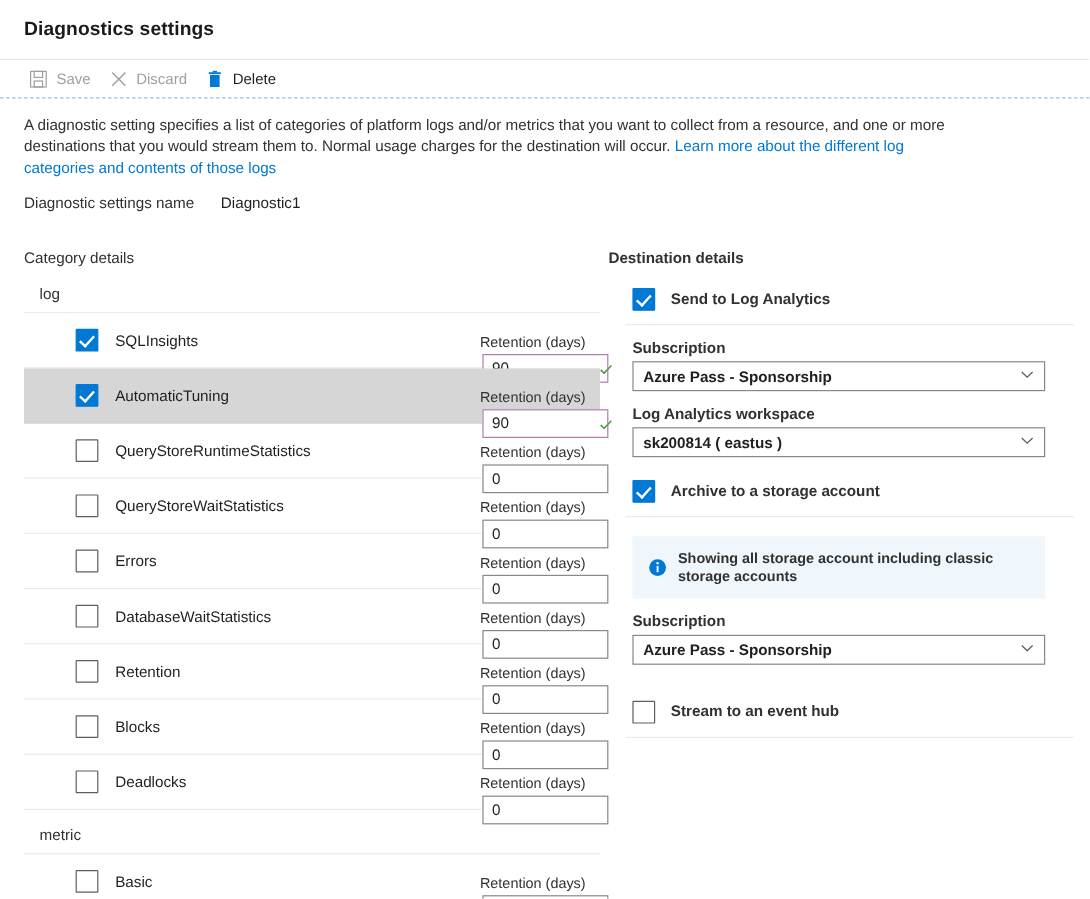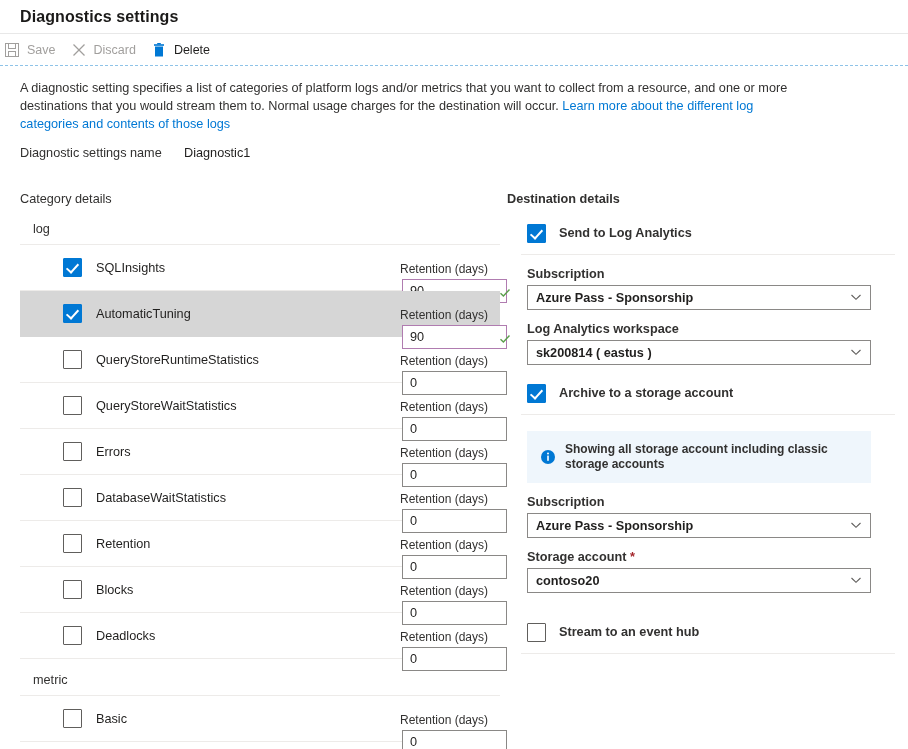--- a/index.html
+++ b/index.html
@@ -11,39 +11,40 @@
     height: 749px;
     font-family: "Liberation Sans", sans-serif;
     color: #1b1a19;
     -webkit-font-smoothing: antialiased;
     overflow: hidden;
     position: relative;
   }
 
   
   .page-header {
-    height: 34px;
+    height: 50px;
     display: flex;
     align-items: center;
     padding: 0 0 0 20px;
     border-bottom: 1px solid #e8e8e8;
     box-sizing: border-box;
   }
   .page-title {
     font-size: 16px;
     font-weight: 600;
     color: #1b1a19;
     letter-spacing: .1px;
   }
 
   
   .command-bar {
     height: 32px;
     display: flex;
     align-items: center;
+    padding-left: 20px;
     gap: 0px;
     position: relative;
   }
   .cmd-btn {
     display: flex;
     align-items: center;
     gap: 7px;
     padding: 0 11px 0 4px;
     height: 28px;
     background: transparent;
@@ -481,31 +482,20 @@
       <div class="select-wrap">
         <div class="select-box">Azure Pass - Sponsorship</div>
         <span class="select-chevron">
           <svg viewBox="0 0 12 12" width="12" height="12" fill="none" stroke="#605e5c" stroke-width="1.1">
               <path d="M1.5 4 L6 8.3 L10.5 4"></path>
             </svg>
         </span>
       </div>
     </div>
 
-    <div class="field-block">
-      <span class="field-label"><span>Storage account</span> <span class="req-star">*</span></span>
-      <div class="select-wrap">
-        <div class="select-box">contoso20</div>
-        <span class="select-chevron">
-          <svg viewBox="0 0 12 12" width="12" height="12" fill="none" stroke="#605e5c" stroke-width="1.1">
-              <path d="M1.5 4 L6 8.3 L10.5 4"></path>
-            </svg>
-        </span>
-      </div>
-    </div>
 
     <div class="dest-check-row" style="margin-top:28px;">
       <span class="cbx"></span>
       <span class="dest-check-label">Stream to an event hub</span>
     </div>
     <hr class="hr-light">
   </div>
 </div>
 
 </body></html>

